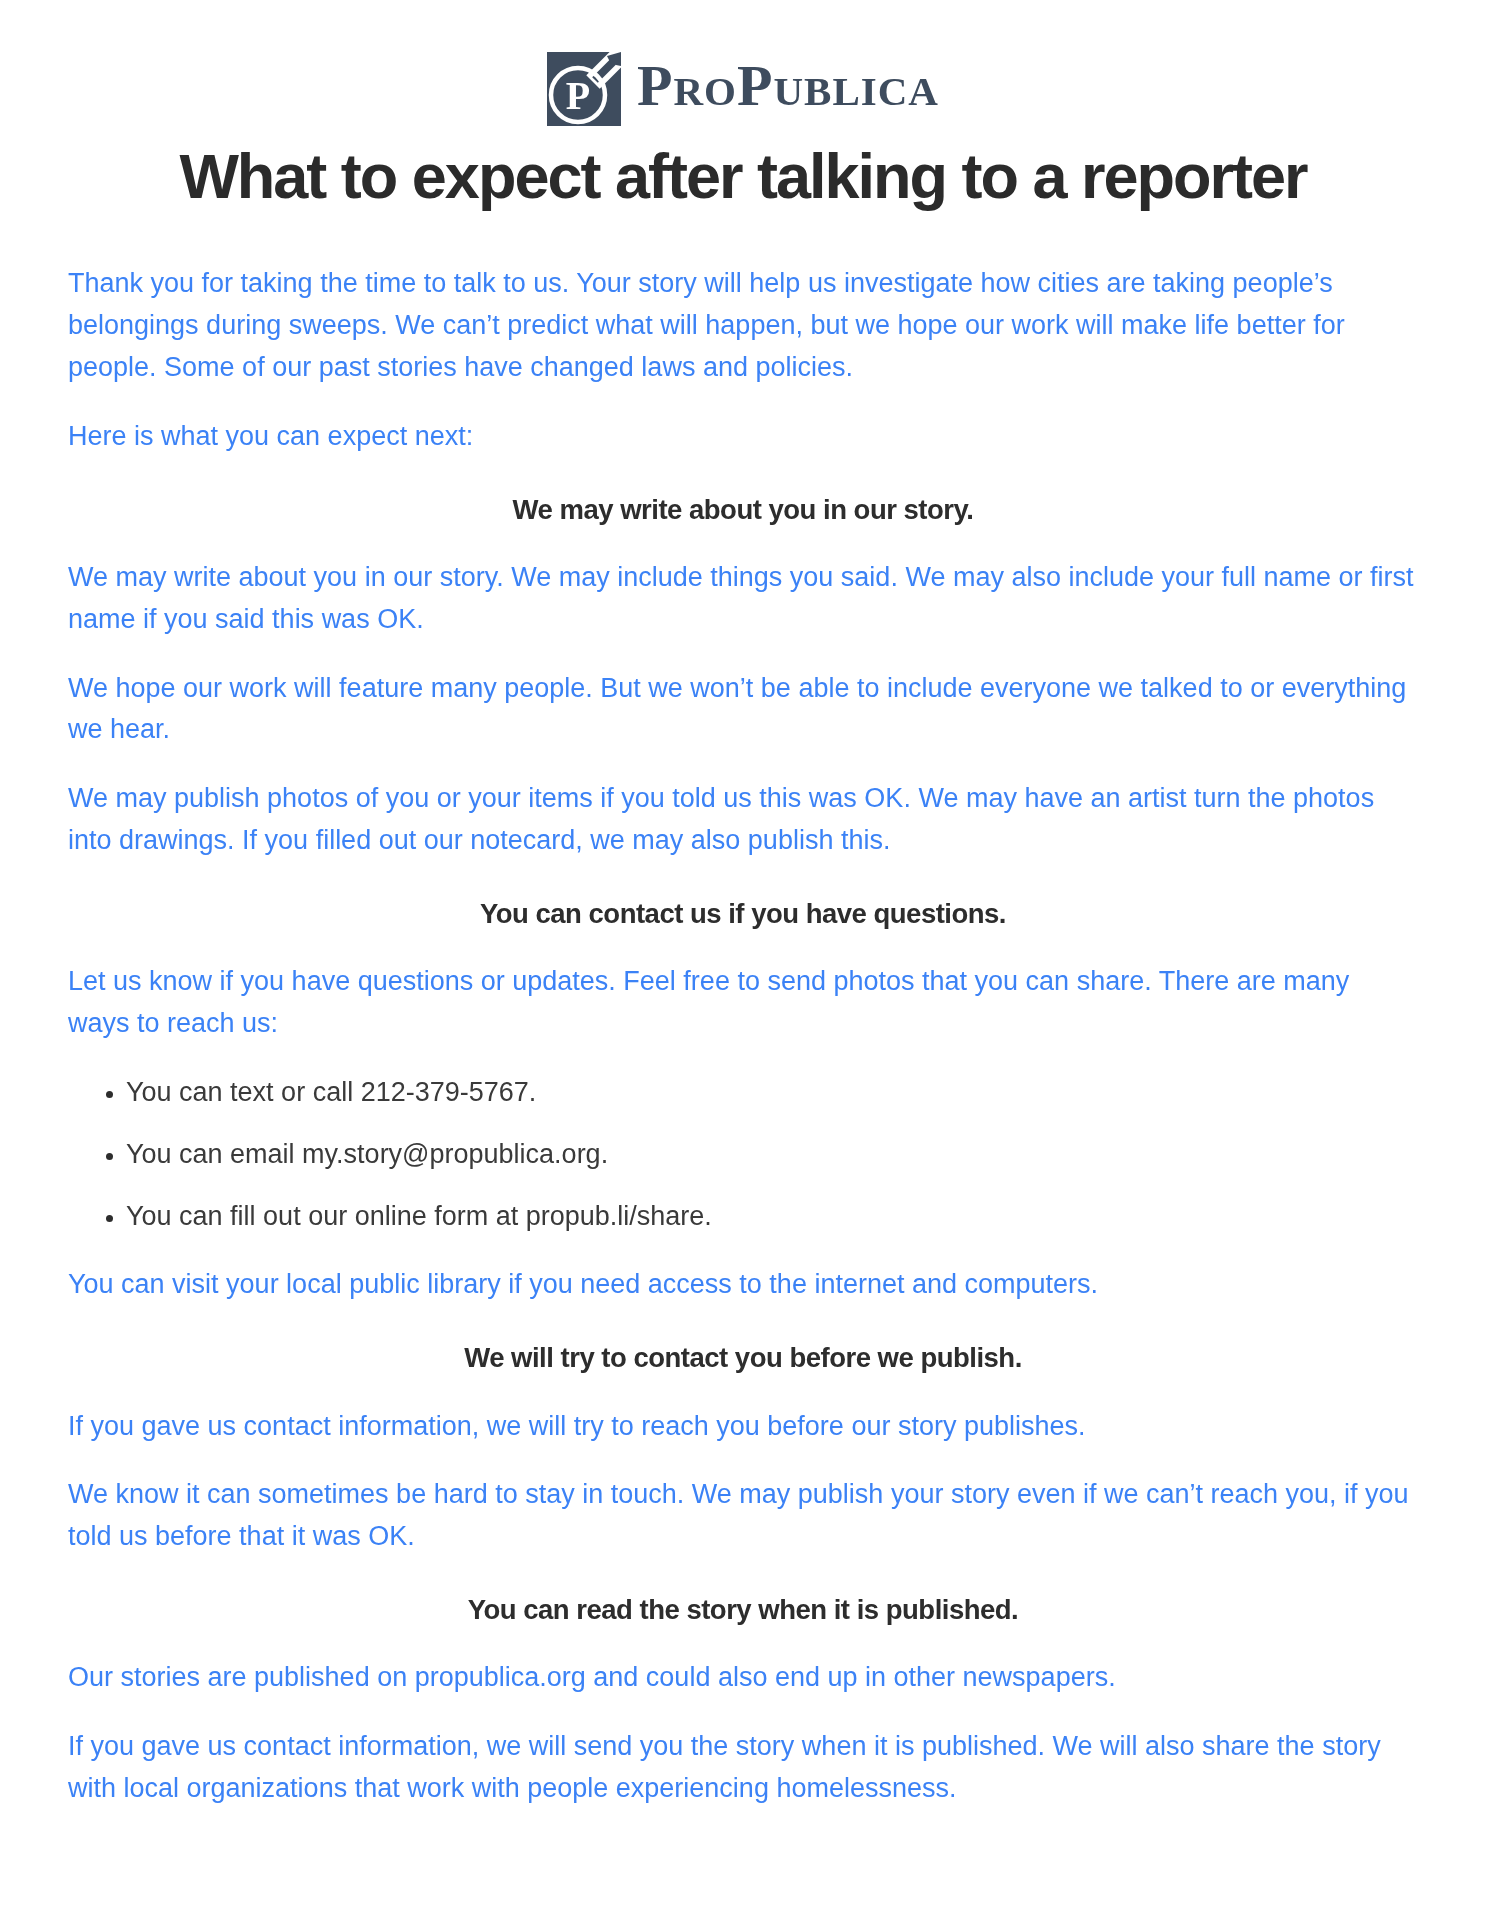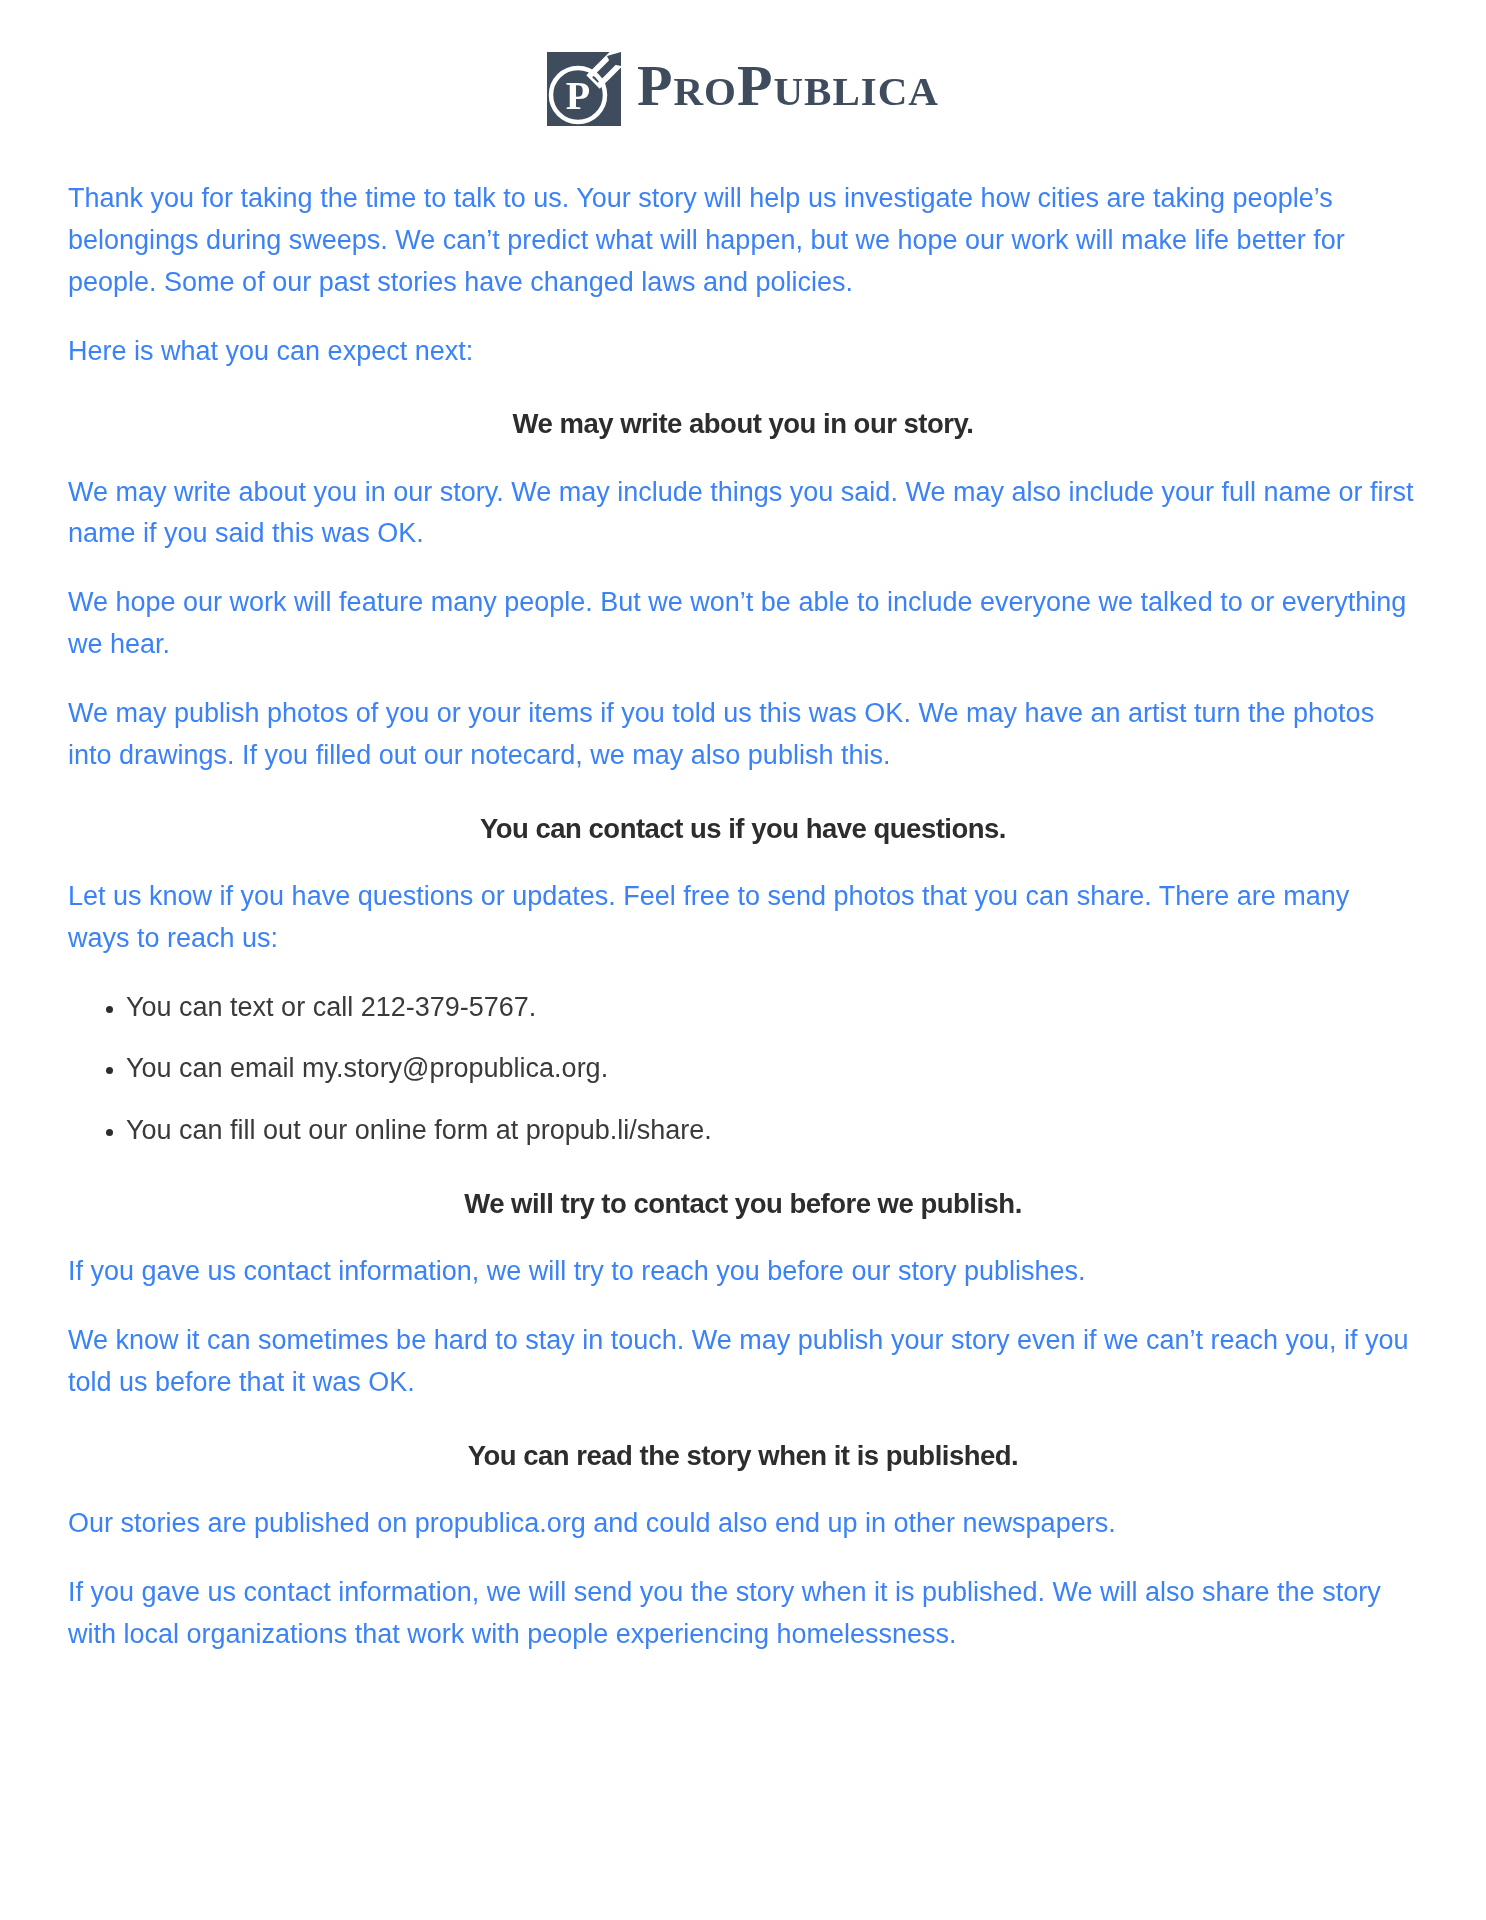--- a/index.html
+++ b/index.html
@@ -88,40 +88,42 @@
       <svg class="logo-icon" width="74" height="74" viewBox="0 0 74 74" xmlns="http://www.w3.org/2000/svg">
         <rect x="0" y="0" width="74" height="74" fill="#3e4c5e"></rect>
         <line x1="46" y1="30" x2="78" y2="-2" stroke="#ffffff" stroke-width="19"></line>
         <line x1="48" y1="28" x2="66" y2="10" stroke="#3e4c5e" stroke-width="8"></line>
         <polygon points="60,4 74,0 74,14 64,12" fill="#3e4c5e"></polygon>
         <circle cx="31" cy="43" r="27" fill="none" stroke="#ffffff" stroke-width="4.5"></circle>
         <text x="31" y="57" text-anchor="middle" font-family="Liberation Serif, serif" font-weight="bold" font-size="40" fill="#ffffff">P</text>
       </svg>
       <span class="wordmark">ProPublica</span>
     </div>
+    <h1 class="page-title">What to expect after talking to a reporter</h1>
   </header>
 
   <main class="content">
 
     <p>Thank you for taking the time to talk to us. Your story will help us investigate how cities are taking people’s belongings during sweeps. We can’t predict what will happen, but we hope our work will make life better for people. Some of our past stories have changed laws and policies.</p>
 
     <p>Here is what you can expect next:</p>
 
     <h2>We may write about you in our story.</h2>
     <p>We may write about you in our story. We may include things you said. We may also include your full name or first name if you said this was OK.</p>
     <p>We hope our work will feature many people. But we won’t be able to include everyone we talked to or everything we hear.</p>
     <p>We may publish photos of you or your items if you told us this was OK. We may have an artist turn the photos into drawings. If you filled out our notecard, we may also publish this.</p>
 
     <h2>You can contact us if you have questions.</h2>
     <p>Let us know if you have questions or updates. Feel free to send photos that you can share. There are many ways to reach us:</p>
     <ul>
       <li>You can text or call 212-379-5767.</li>
       <li>You can email my.story@propublica.org.</li>
       <li>You can fill out our online form at propub.li/share.</li>
     </ul>
+    <p>You can visit your local public library if you need access to the internet and computers.</p>
 
     <h2>We will try to contact you before we publish.</h2>
     <p>If you gave us contact information, we will try to reach you before our story publishes.</p>
     <p>We know it can sometimes be hard to stay in touch. We may publish your story even if we can’t reach you, if you told us before that it was OK.</p>
 
     <h2>You can read the story when it is published.</h2>
     <p>Our stories are published on propublica.org and could also end up in other newspapers.</p>
     <p>If you gave us contact information, we will send you the story when it is published. We will also share the story with local organizations that work with people experiencing homelessness.</p>
 
   </main>

